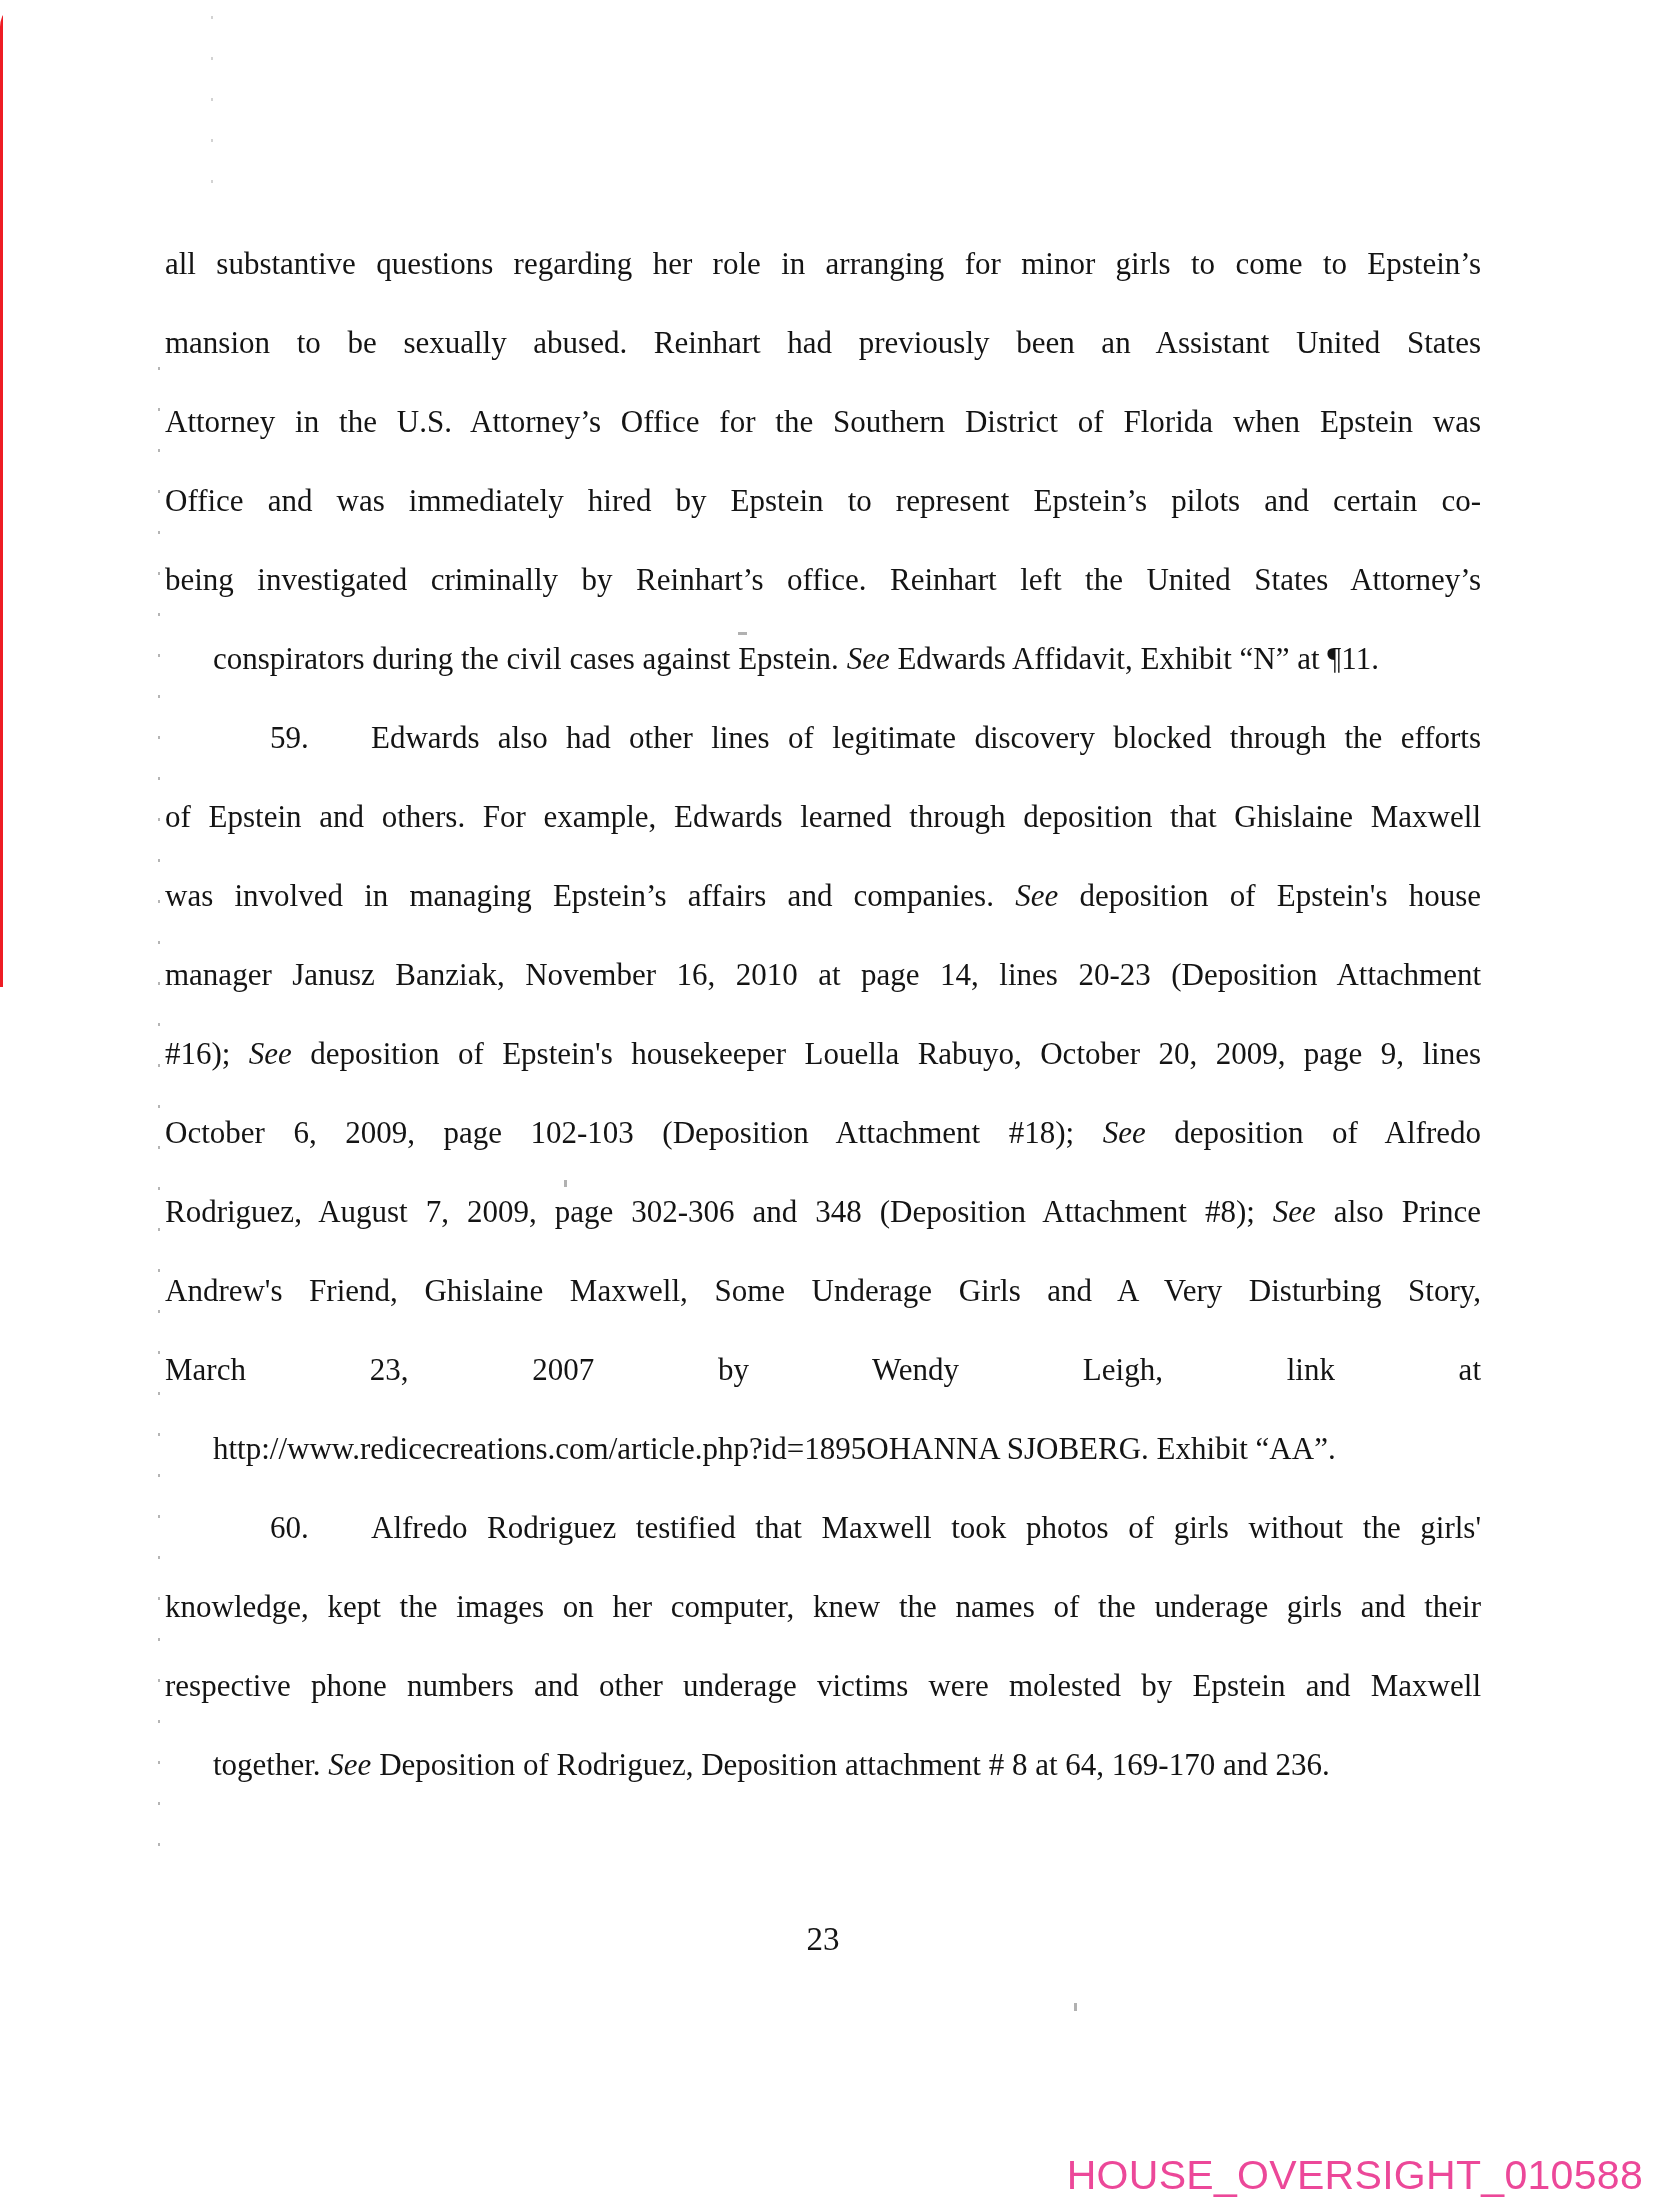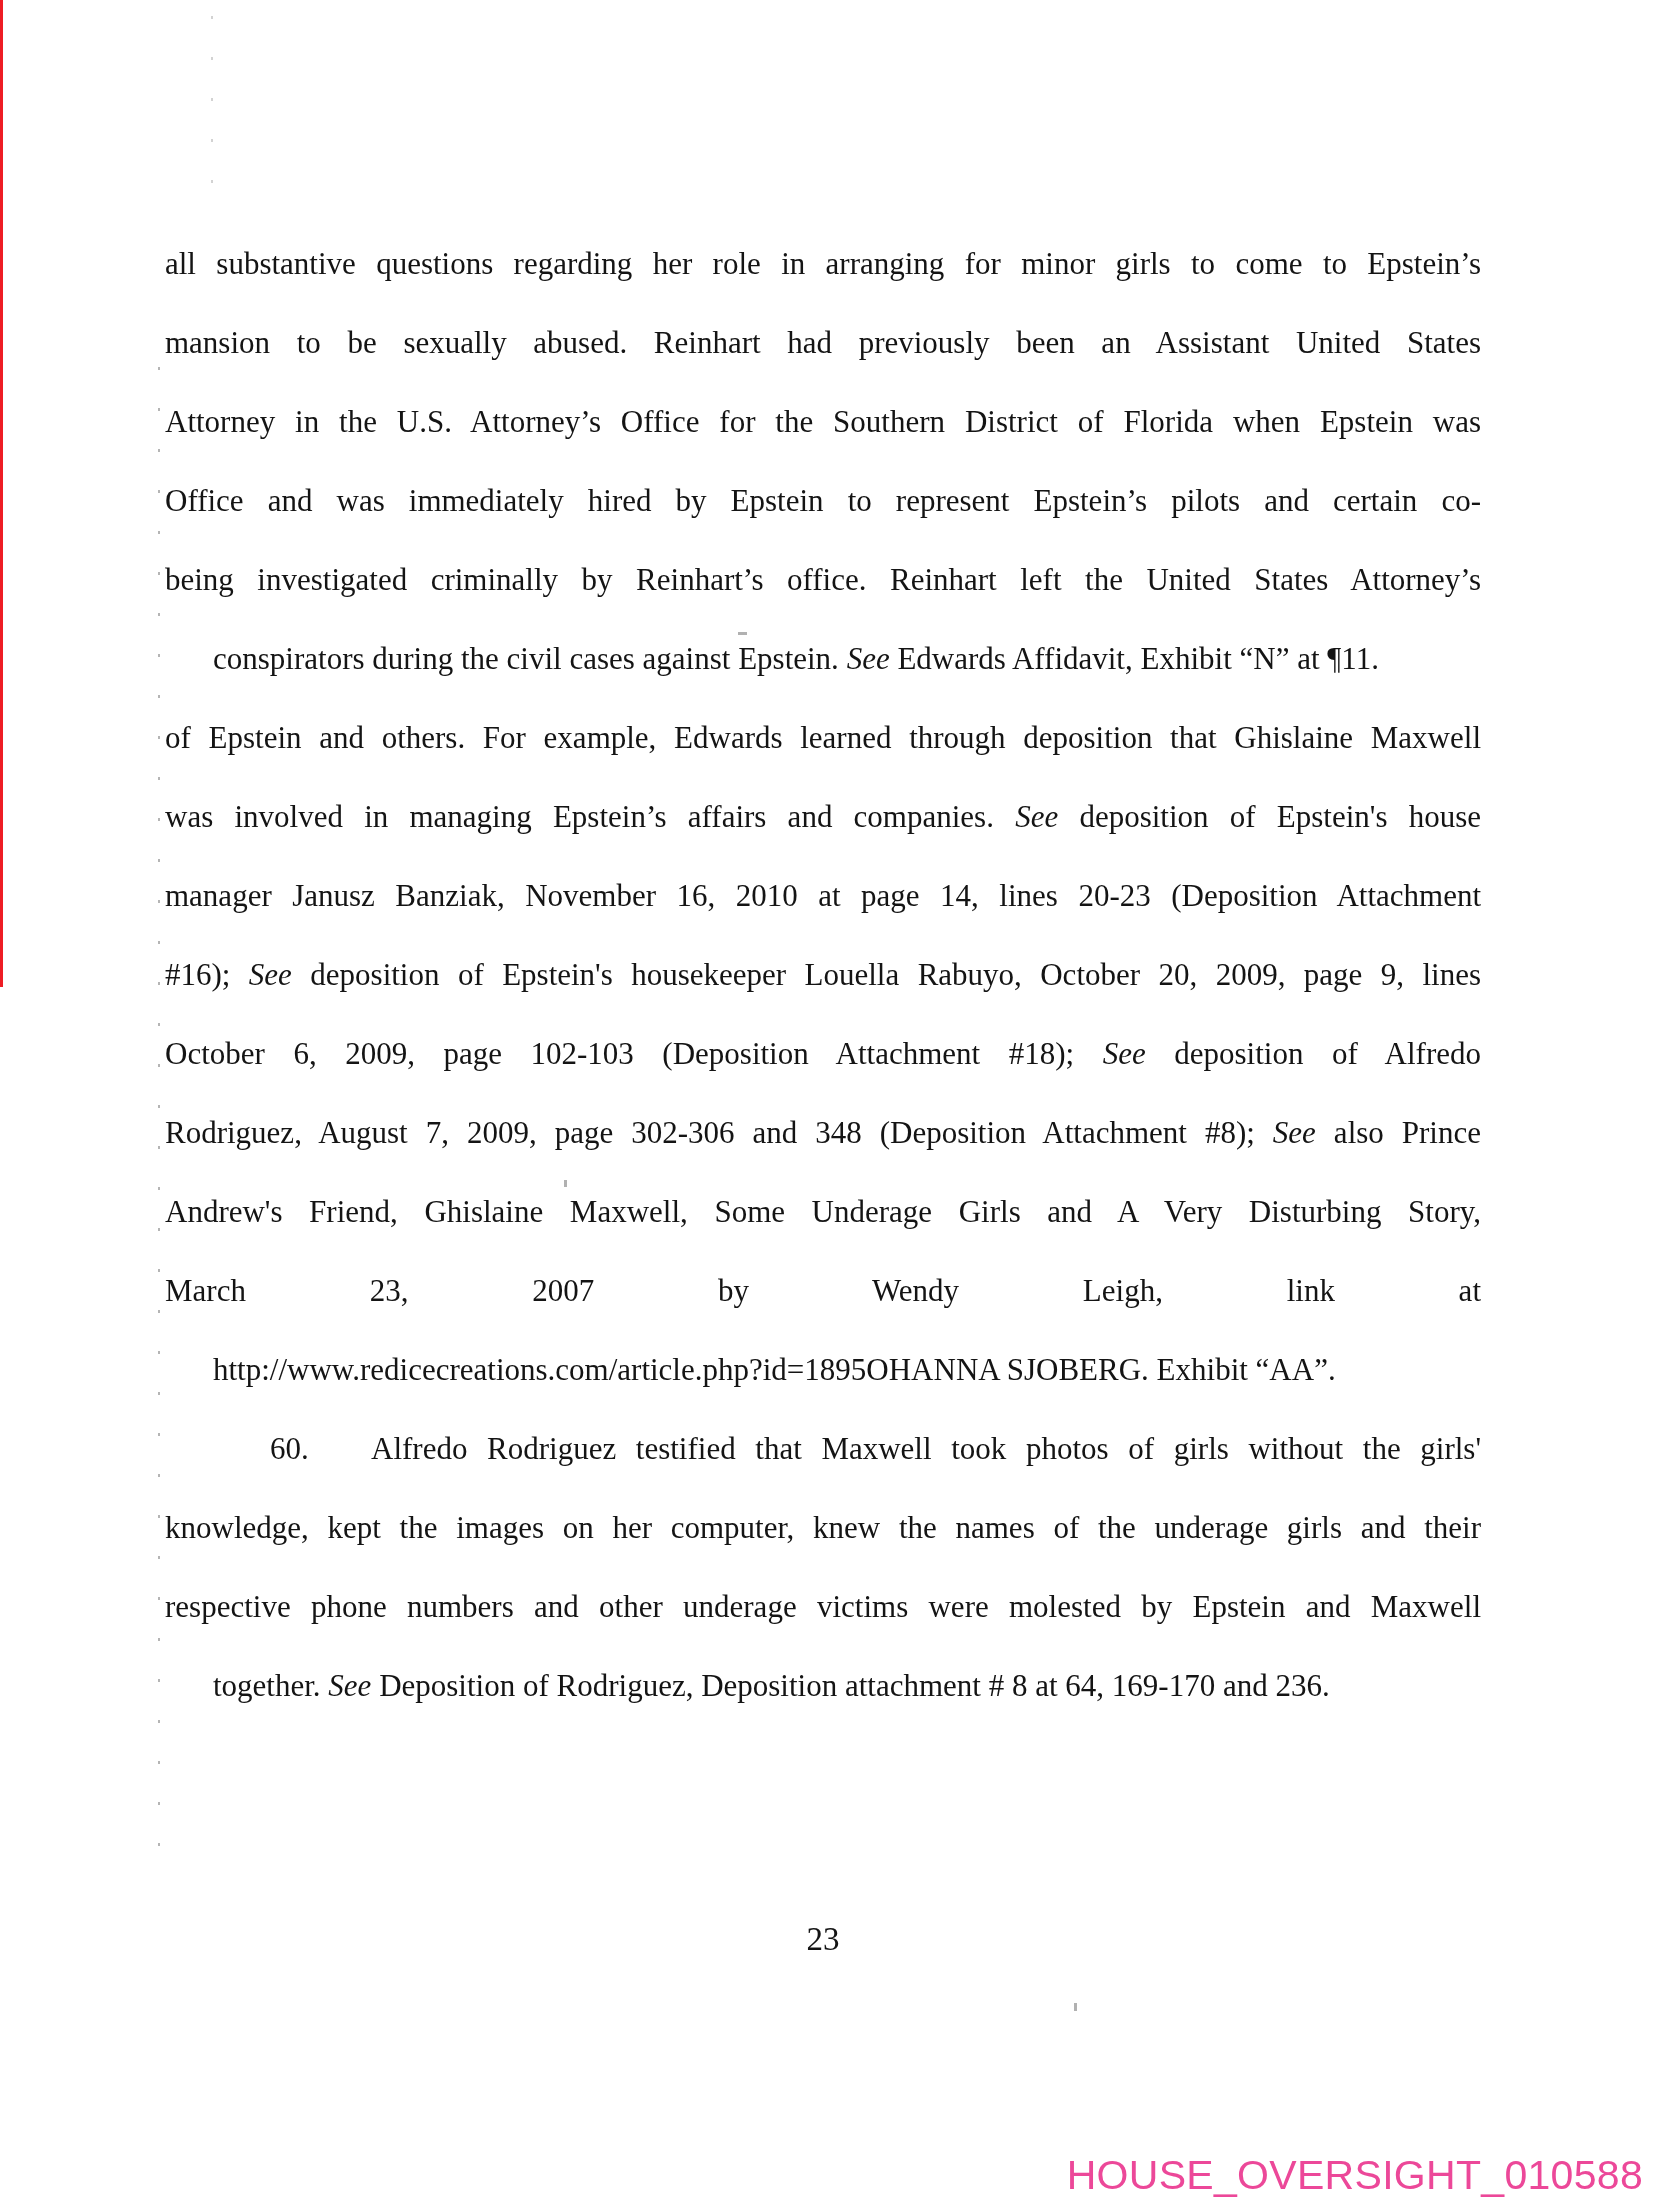--- a/index.html
+++ b/index.html
@@ -4,20 +4,21 @@
 <style>
   html, body { margin: 0; padding: 0; background: #ffffff; }
   .page {
     position: relative;
     width: 1669px;
     height: 2205px;
     background: #ffffff;
     font-family: "Liberation Serif", "DejaVu Serif", serif;
     color: #141414;
     overflow: hidden;
+    border-radius: 27px;
   }
   
   .redline {
     position: absolute;
     left: 0; top: 0;
     width: 3.3px; height: 987px;
   }
   
   .dotline {
     position: absolute;
@@ -75,20 +76,21 @@
   <div class="speck" style="left:564px; top:1180px; width:3.3px; height:6.5px;"></div>
   <div class="speck" style="left:1074px; top:2003px; width:2.6px; height:7.9px;"></div>
 
   <div class="textblock">
       <div class="line">all substantive questions regarding her role in arranging for minor girls to come to Epstein’s</div>
       <div class="line">mansion to be sexually abused.  Reinhart had previously been an Assistant United States</div>
       <div class="line">Attorney in the U.S. Attorney’s Office for the Southern District of Florida when Epstein was</div>
       <div class="line">Office and was immediately hired by Epstein to represent Epstein’s pilots and certain co-</div>
       <div class="line">being investigated criminally by Reinhart’s office.  Reinhart left the United States Attorney’s</div>
       <div class="line end">conspirators during the civil cases against Epstein.  <i>See</i> Edwards Affidavit, Exhibit “N” at ¶11.</div>
+      <div class="line first"><span class="pnum">59.</span>Edwards also had other lines of legitimate discovery blocked through the efforts</div>
       <div class="line">of Epstein and others.  For example, Edwards learned through deposition that Ghislaine Maxwell</div>
       <div class="line">was involved in managing Epstein’s affairs and companies.  <i>See</i> deposition of Epstein's house</div>
       <div class="line">manager Janusz Banziak, November 16, 2010 at page 14, lines 20-23 (Deposition Attachment</div>
       <div class="line">#16); <i>See</i> deposition of Epstein's housekeeper Louella Rabuyo, October 20, 2009, page 9, lines</div>
       <div class="line">October 6, 2009, page 102-103 (Deposition Attachment #18); <i>See</i> deposition of Alfredo</div>
       <div class="line">Rodriguez, August 7, 2009, page 302-306 and 348 (Deposition Attachment #8); <i>See</i> also Prince</div>
       <div class="line">Andrew's Friend, Ghislaine Maxwell, Some Underage Girls and A Very Disturbing Story,</div>
       <div class="line">March 23, 2007 by Wendy Leigh, link at</div>
       <div class="line end">http://www.redicecreations.com/article.php?id=1895OHANNA SJOBERG. Exhibit “AA”.</div>
       <div class="line first"><span class="pnum">60.</span>Alfredo Rodriguez testified that Maxwell took photos of girls without the girls'</div>

